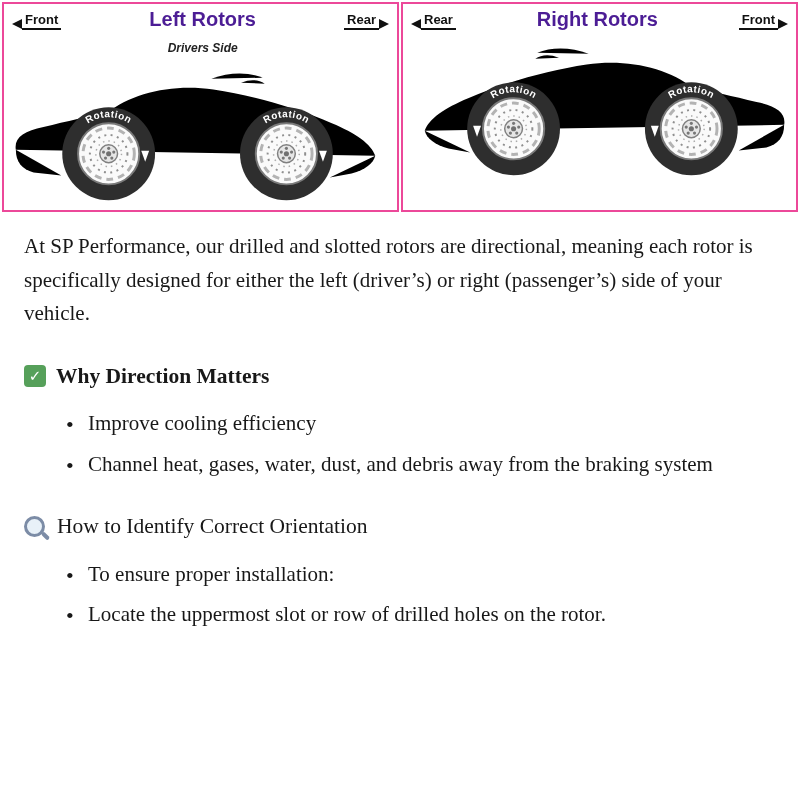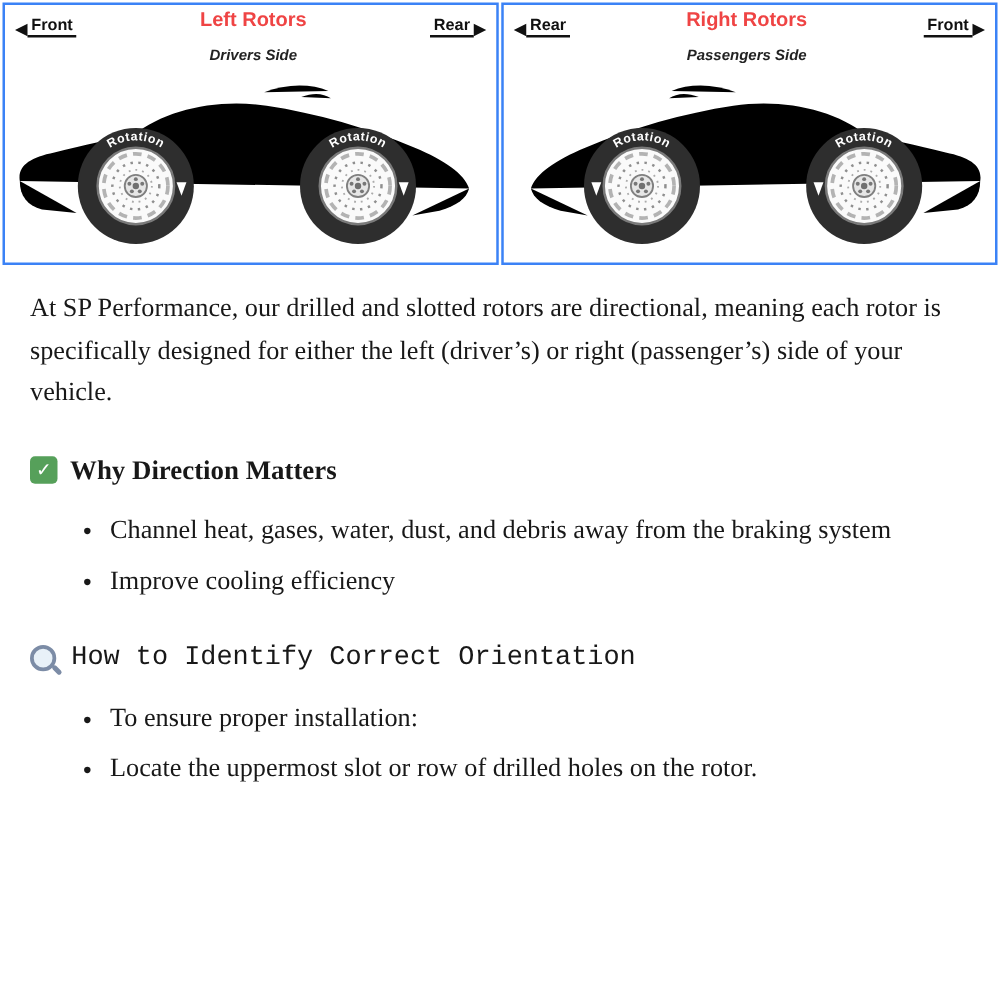--- a/index.html
+++ b/index.html
@@ -1,39 +1,39 @@
 <!DOCTYPE html>
 <html><head>
 <meta charset="utf-8">
 <style>
   html,body{margin:0;padding:0;background:#fff;}
   body{width:800px;min-height:800px;font-family:"Liberation Serif",serif;color:#181818;}
   .page{width:800px;}
 
   
   .diagrams{display:flex;gap:2px;padding:2px 2px 0 2px;box-sizing:border-box;}
-  .panel{flex:1;border:2px solid #3b82f6;background:#fff;height:210px;box-sizing:border-box;overflow:hidden;}
+  .panel{flex:1;border:2px solid #ec4899;background:#fff;height:210px;box-sizing:border-box;overflow:hidden;}
   .panel-header{display:flex;justify-content:space-between;align-items:flex-start;padding:5px 8px 0 8px;font-family:"Liberation Sans",sans-serif;}
   .panel-title{text-align:center;flex:1;line-height:1.05;}
-  .panel-title .t{font-weight:bold;font-size:16px;color:#ef4444;}
+  .panel-title .t{font-weight:bold;font-size:20px;color:#4c1d95;}
   .panel-title .s{font-style:italic;font-weight:bold;font-size:12px;color:#222;margin-top:12px;}
   .dir{display:flex;align-items:flex-end;gap:0;margin-top:3px;}
   .dir .lbl{font-weight:bold;font-size:13px;border-bottom:2px solid #111;padding:0 3px 1px 3px;color:#111;}
   .tri{width:0;height:0;display:inline-block;margin-bottom:1px;}
   .tri-left{border-top:5px solid transparent;border-bottom:5px solid transparent;border-right:10px solid #111;}
   .tri-right{border-top:5px solid transparent;border-bottom:5px solid transparent;border-left:10px solid #111;}
   .car{display:block;width:100%;height:158px;}
   .rot{fill:#ffffff;font-size:10px;font-weight:bold;font-family:"Liberation Sans",sans-serif;letter-spacing:.5px;}
   .rothead{fill:#ffffff;}
 
   
   .content{padding:0 24px 30px 24px;font-size:21px;line-height:1.6;}
   .content p{margin:18px 0 0 0;}
   h2{font-size:21.5px;margin:28px 0 0 0;font-weight:bold;display:flex;align-items:center;}
-  h2.h-normal{font-weight:normal;font-family:Liberation Mono, monospace;}
+  h2.h-normal{font-weight:normal;}
   .check{display:inline-flex;align-items:center;justify-content:center;width:22px;height:22px;border-radius:4px;background:#56a05a;color:#fff;font-size:15px;font-weight:bold;margin-right:10px;font-family:"DejaVu Sans",sans-serif;flex:0 0 auto;}
   .mag{position:relative;display:inline-block;width:15px;height:15px;border:3px solid #7c8ca6;border-radius:50%;margin-right:12px;background:#e8f1f8;flex:0 0 auto;}
   .mag::after{content:"";position:absolute;width:9px;height:4px;background:#7c8ca6;transform:rotate(45deg);right:-8px;bottom:-4px;border-radius:2px;}
   ul{list-style:none;margin:14px 0 4px 0;padding:0 0 0 42px;}
   li{position:relative;padding-left:22px;margin:7px 0;}
   li::before{content:"\2022";position:absolute;left:0;top:0;font-size:22px;}
 </style>
 </head>
 <body>
 
@@ -101,21 +101,20 @@
     </section>
 
     <section class="panel">
       <div class="panel-header">
         <div class="dir">
           <span class="tri tri-left"></span>
           <span class="lbl">Rear</span>
         </div>
         <div class="panel-title">
           <div class="t">Right Rotors</div>
-          <div class="s">Passengers Side</div>
         </div>
         <div class="dir">
           <span class="lbl">Front</span>
           <span class="tri tri-right"></span>
         </div>
       </div>
       <svg class="car" viewBox="0 0 390 160" preserveAspectRatio="xMidYMax meet">
         <g class="bodyart" transform="translate(390,0) scale(-1,1)">
             <use href="#carbody"></use>
           </g>
@@ -134,22 +133,22 @@
   <div class="content">
     <p>At SP Performance, our drilled and slotted rotors are directional, meaning each rotor is specifically designed for either the left (driver’s) or right (passenger’s) side of your vehicle.</p>
 
     <h2>
       <span class="check">✓</span>
       <span>Why Direction Matters</span>
     </h2>
 
 
     <ul>
+      <li>Improve cooling efficiency</li>
       <li>Channel heat, gases, water, dust, and debris away from the braking system</li>
-      <li>Improve cooling efficiency</li>
     </ul>
 
     <h2 class="h-normal">
       <span class="mag"></span>
       <span>How to Identify Correct Orientation</span>
     </h2>
 
     <ul>
       <li>To ensure proper installation:</li>
       <li>Locate the uppermost slot or row of drilled holes on the rotor.</li>

